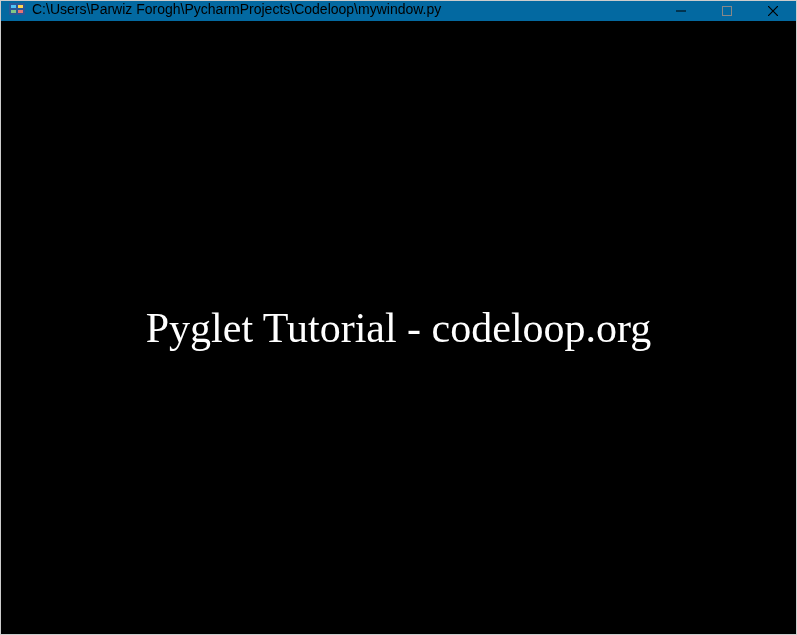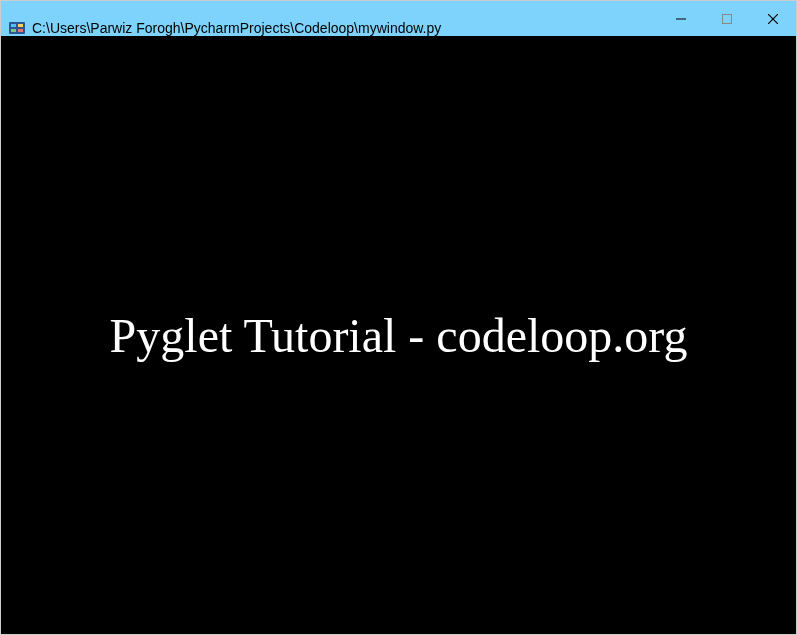--- a/index.html
+++ b/index.html
@@ -15,24 +15,24 @@
       overflow: hidden;
     }
     .window {
       width: 100%;
       height: 100%;
       display: flex;
       flex-direction: column;
       border: 1px solid #ccc;
     }
     .titlebar {
-      height: 35px;
-      background: #7dd3fc;
+      height: 20px;
+      background: #0369a1;
       display: flex;
-      align-items: flex-end;
+      align-items: flex-start;
       flex-shrink: 0;
     }
     .titlebar-icon {
       width: 16px;
       height: 16px;
       margin-left: 8px;
       margin-right: 7px;
       flex-shrink: 0;
     }
     .titlebar-title {
@@ -68,21 +68,21 @@
       background: #000000;
       position: relative;
     }
     .content-label {
       position: absolute;
       left: 50%;
       top: 50%;
       transform: translate(-50%, -50%);
       color: #ffffff;
       font-family: "Times New Roman", Times, serif;
-      font-size: 48px;
+      font-size: 42px;
       white-space: nowrap;
       font-weight: 400;
     }
   </style>
 </head>
 <body>
 
 <div class="window">
   <div class="titlebar">
     <span class="titlebar-icon">

